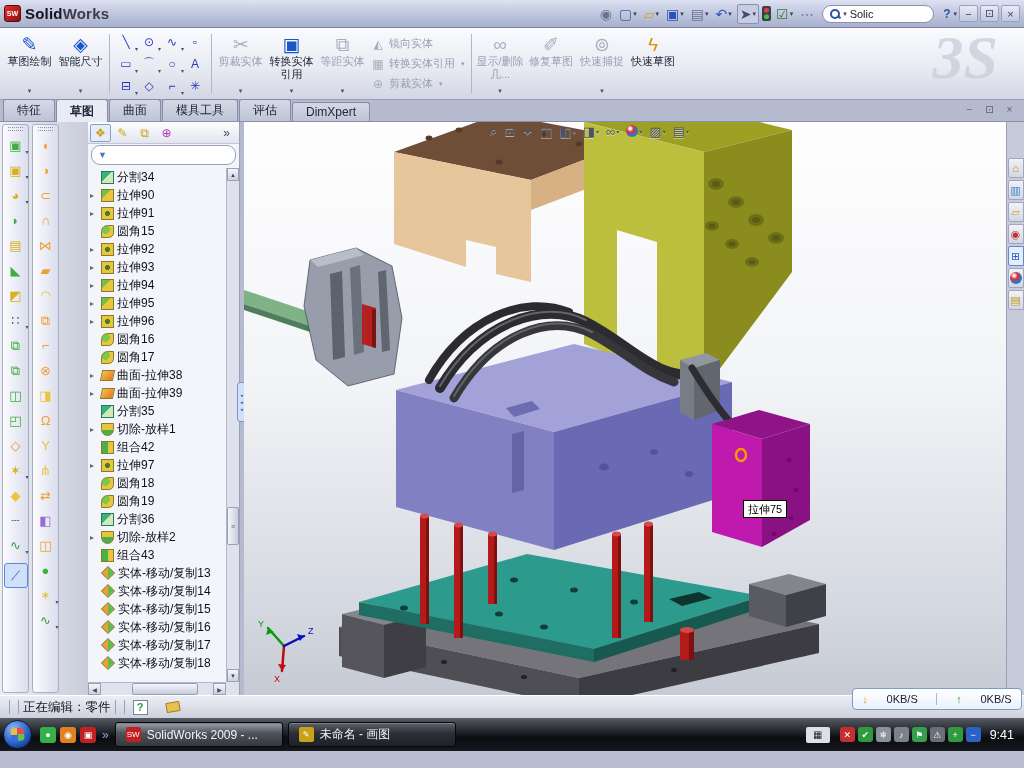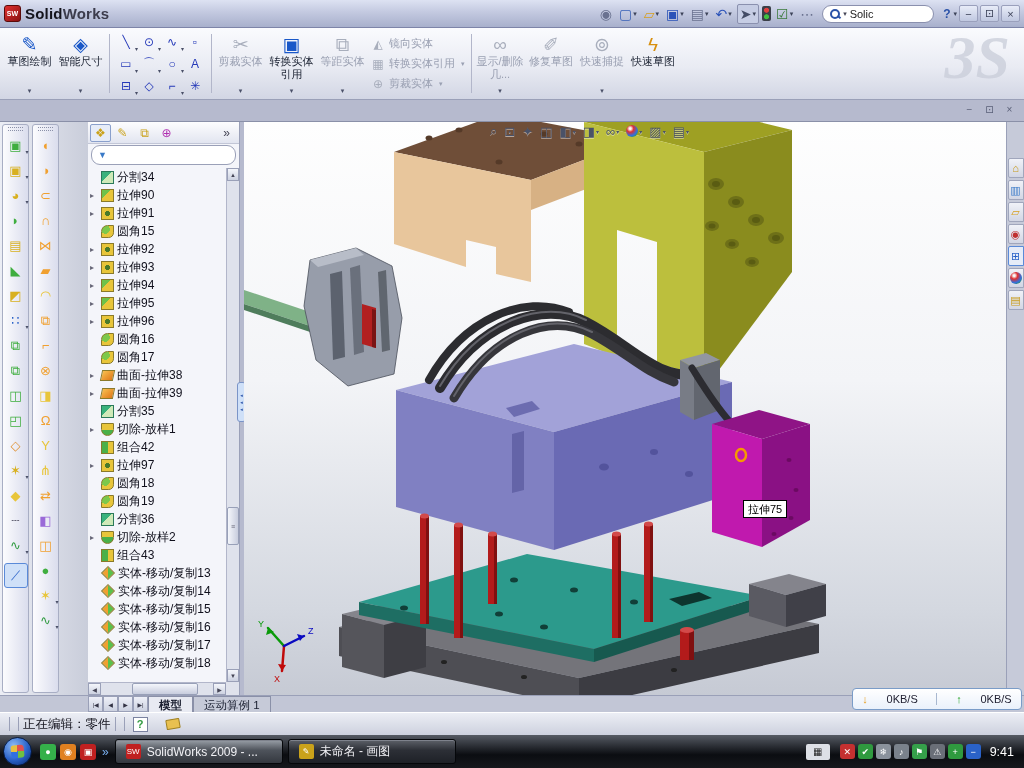--- a/index.html
+++ b/index.html
@@ -34,21 +34,21 @@
   .searchpill .val{font-size:11px;color:#222;}
   .searchpill .caret{font-size:7px;color:#445;}
   .helpbtn{font-weight:bold;color:#2a52a8;padding:0 3px;}
   .winbtn{width:19px;height:17px;display:flex;align-items:center;justify-content:center;
     font-size:11px;color:#3c4258;border:1px solid #9aa0bc;border-radius:2px;
     background:linear-gradient(#e8ecf8,#c0c8e0);margin-left:2px;}
   
   .cmdbar{height:72px;display:flex;align-items:stretch;padding:2px 4px;position:relative;
     background:linear-gradient(180deg,#fafbfe 0%,#e9ebf3 55%,#d2d6e4 100%);
     border-bottom:1px solid #9aa0b8;}
-  .watermark{position:absolute;right:14px;top:-6px;font-family:"Liberation Serif",serif;
+  .watermark{position:absolute;right:26px;top:-6px;font-family:"Liberation Serif",serif;
     font-style:italic;font-size:62px;font-weight:bold;color:#c9cdd9;opacity:.75;pointer-events:none;}
   .cbtn{width:51px;display:flex;flex-direction:column;align-items:center;padding-top:4px;color:#1c2333;}
   .cbtn .cglyph{font-size:19px;line-height:21px;color:var(--c,#58607a);}
   .cbtn .clabel{font-size:11px;line-height:13px;text-align:center;}
   .cbtn .caret{display:none;font-size:7px;color:#4a5068;margin-top:auto;margin-bottom:2px;}
   .cbtn.f-caret .caret{display:block;}
   .cbtn.f-disabled{color:#9aa0b2;} .cbtn.f-disabled .cglyph{color:#a8aebc;}
   .vsep{width:1px;background:#b2b6ca;margin:4px 3px;}
   .sketchgrid{display:grid;grid-template-columns:repeat(4,22px);grid-auto-rows:21px;gap:1px;align-self:center;margin:0 2px;}
   .gcell{display:flex;align-items:center;justify-content:center;font-size:12px;color:#2438b8;position:relative;}
@@ -359,20 +359,29 @@
         <div class="cbtn" style="--c: #d89010;">
         <span class="cglyph">ϟ</span>
         <span class="clabel">快速草图</span>
 
       </div>
       </div>
     <span class="watermark">3S</span>
   </div>
 
   <div class="tabrow">
+    <div style="display:flex;align-items:flex-end">
+
+    <span class="ctab">特征</span>
+        <span class="ctab f-active">草图</span>
+        <span class="ctab">曲面</span>
+        <span class="ctab">模具工具</span>
+        <span class="ctab">评估</span>
+        <span class="ctab">DimXpert</span>
+      </div>
     <div class="docctl">
 
     <span class="dbtn">−</span>
         <span class="dbtn">⊡</span>
         <span class="dbtn">×</span>
       </div>
   </div>
 
   <div class="main">
 
@@ -921,34 +930,20 @@
         </span>
         <span class="tpbtn isball">
           <span class="tpg ball"></span>
         </span>
         <span class="tpbtn" style="--c: #c89a1a;">
           <span class="tpg">▤</span>
         </span>
       </div>
   </div>
 
-  <div class="bottomtabs">
-    <div style="display:flex">
-
-    <span class="bnav">|◀</span>
-        <span class="bnav">◀</span>
-        <span class="bnav">▶</span>
-        <span class="bnav">▶|</span>
-      </div>
-    <div style="display:flex">
-
-    <span class="btab f-active">模型</span>
-        <span class="btab">运动算例 1</span>
-      </div>
-  </div>
 
   <div class="statusbar">
     <span class="sbsep"></span>
       <span class="sbsep"></span>
     <span>正在编辑：零件</span>
     <span class="sbsep"></span>
       <span class="sbsep"></span>
     <span class="sbhelp">?</span>
     <span class="tagicon"></span>
   </div>

